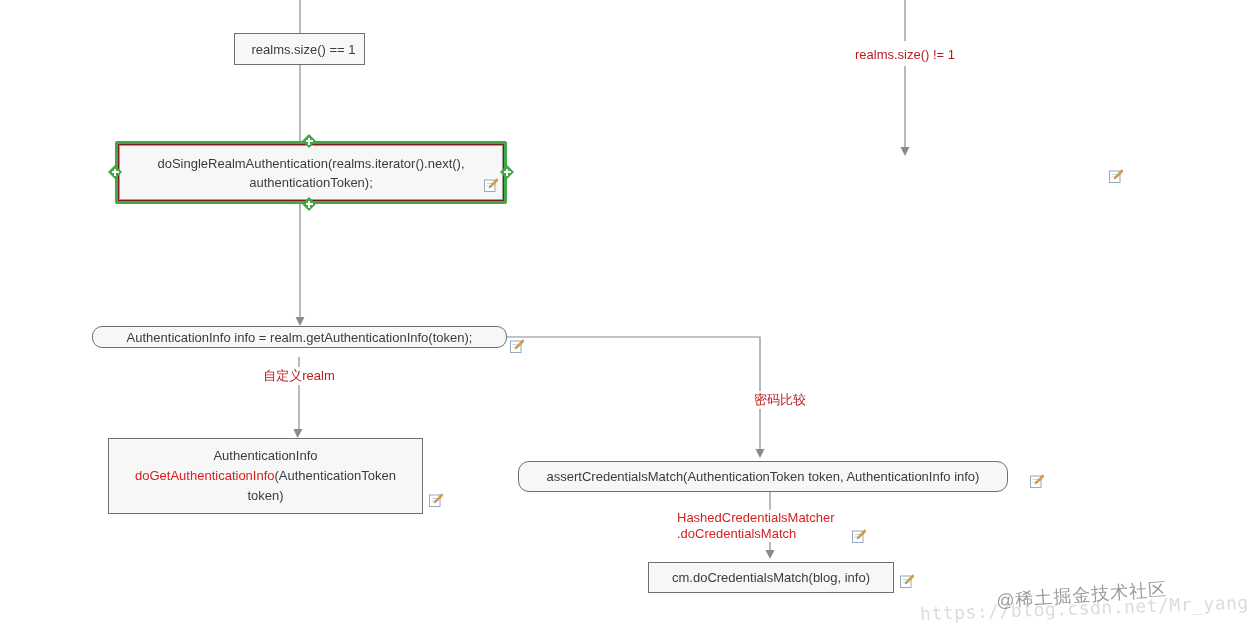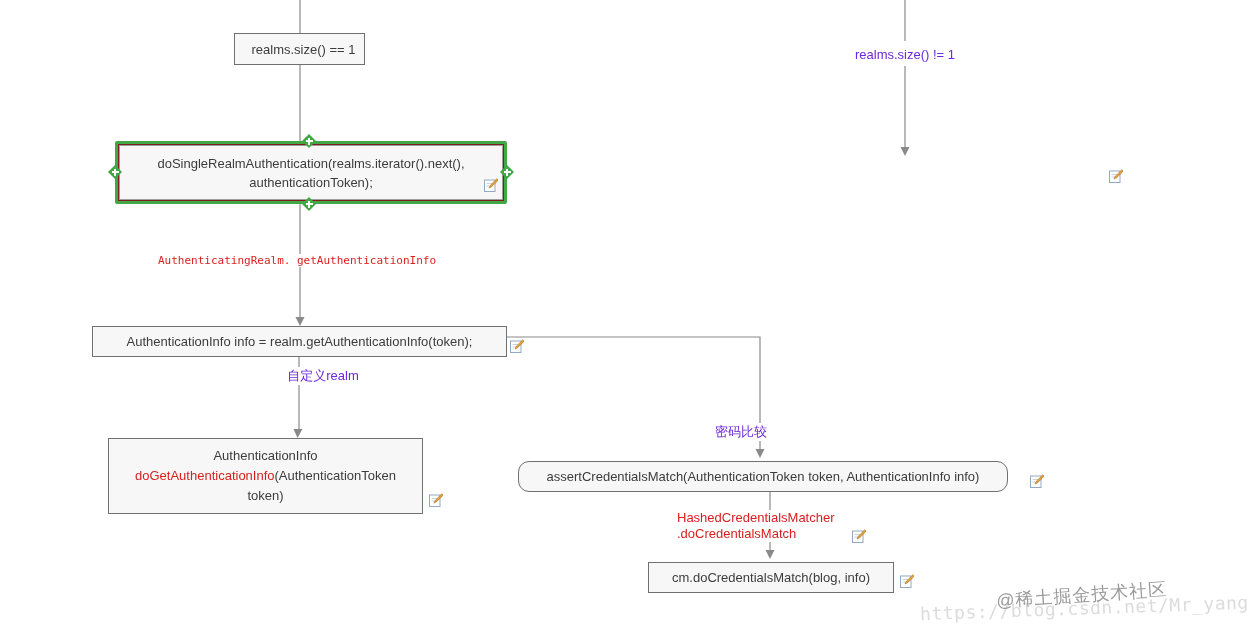--- a/index.html
+++ b/index.html
@@ -20,21 +20,21 @@
   }
   .sel-frame .node{position:absolute;left:1px;top:1px;right:1px;bottom:1px;border:1px solid #9e9e9e;}
   .handle{
     position:absolute;width:14px;height:14px;background:#42a846;
     clip-path:polygon(50% 0,100% 50%,50% 100%,0 50%);
   }
   .handle::before{content:"";position:absolute;left:3.5px;top:6px;width:7px;height:2px;background:#fff;}
   .handle::after{content:"";position:absolute;left:6px;top:3.5px;width:2px;height:7px;background:#fff;}
   .edge-label{
     position:absolute;background:#ffffff;padding:0 3px;white-space:nowrap;
-    font-size:13px;color:#6d28d9;
+    font-size:13px;color:#b91c1c;
   }
   .center-x{transform:translateX(-50%);}
   .red{color:#d91e1e;}
   .mono{font-family:"DejaVu Sans Mono", monospace;}
   .edge-label.red-mono{font-size:11px;}
   .matcher-label{line-height:16px;text-align:left;}
   .edit-icon{position:absolute;width:14px;height:14px;overflow:visible;cursor:pointer;}
   .wm-juejin{
     position:absolute;left:996px;top:583px;font-size:18px;letter-spacing:1px;
     color:#9b9b9b;transform:rotate(-4deg);white-space:nowrap;
@@ -82,35 +82,34 @@
   <span class="handle" style="left:500px;top:165px;"></span>
   <span class="edit-icon" style="left:484px;top:178px;">
     <svg width="14" height="14" viewBox="0 0 14 14">
         <rect x="0.5" y="2" width="10.5" height="11.5" fill="#fff" stroke="#93a9c3"></rect>
         <line x1="2.5" y1="5.5" x2="8" y2="5.5" stroke="#c9d4e0"></line>
         <line x1="2.5" y1="8" x2="8" y2="8" stroke="#c9d4e0"></line>
         <path d="M12.8 0.8 L6.2 7.4 L5 10 L7.6 8.8 L14.2 2.2 Z" fill="#e5a23c" stroke="#a8701f" stroke-width="0.6"></path>
       </svg>
   </span>
 
-  <span class="edge-label red mono red-mono center-x" style="left:297px;top:254px;">AuthenticatingRealm. getAuthenticationInfo</span>
 
-  <div class="node" style="left:92px;top:326px;width:415px;height:31px;">
+  <div class="node" style="left:92px;top:326px;width:415px;height:22px;border-radius:10px;">
     <span>AuthenticationInfo info = realm.getAuthenticationInfo(token);</span>
   </div>
   <span class="edit-icon" style="left:510px;top:339px;">
     <svg width="14" height="14" viewBox="0 0 14 14">
         <rect x="0.5" y="2" width="10.5" height="11.5" fill="#fff" stroke="#93a9c3"></rect>
         <line x1="2.5" y1="5.5" x2="8" y2="5.5" stroke="#c9d4e0"></line>
         <line x1="2.5" y1="8" x2="8" y2="8" stroke="#c9d4e0"></line>
         <path d="M12.8 0.8 L6.2 7.4 L5 10 L7.6 8.8 L14.2 2.2 Z" fill="#e5a23c" stroke="#a8701f" stroke-width="0.6"></path>
       </svg>
   </span>
 
-  <span class="edge-label center-x" style="left:299px;top:367px;margin-left:24px;">自定义realm</span>
+  <span class="edge-label center-x" style="left:299px;top:367px;">自定义realm</span>
 
   <div class="node" style="left:108px;top:438px;width:315px;height:76px;line-height:20px;">
     <span>AuthenticationInfo</span>
     <span><span class="red">doGetAuthenticationInfo</span><span>(AuthenticationToken</span></span>
     <span>token)</span>
   </div>
   <span class="edit-icon" style="left:429px;top:493px;">
     <svg width="14" height="14" viewBox="0 0 14 14">
         <rect x="0.5" y="2" width="10.5" height="11.5" fill="#fff" stroke="#93a9c3"></rect>
         <line x1="2.5" y1="5.5" x2="8" y2="5.5" stroke="#c9d4e0"></line>
@@ -123,21 +122,21 @@
 
   <span class="edit-icon" style="left:1109px;top:169px;">
     <svg width="14" height="14" viewBox="0 0 14 14">
         <rect x="0.5" y="2" width="10.5" height="11.5" fill="#fff" stroke="#93a9c3"></rect>
         <line x1="2.5" y1="5.5" x2="8" y2="5.5" stroke="#c9d4e0"></line>
         <line x1="2.5" y1="8" x2="8" y2="8" stroke="#c9d4e0"></line>
         <path d="M12.8 0.8 L6.2 7.4 L5 10 L7.6 8.8 L14.2 2.2 Z" fill="#e5a23c" stroke="#a8701f" stroke-width="0.6"></path>
       </svg>
   </span>
 
-  <span class="edge-label center-x" style="left:741px;top:391px;margin-top:32px;">密码比较</span>
+  <span class="edge-label center-x" style="left:780px;top:391px;">密码比较</span>
 
   <div class="node" style="left:518px;top:461px;width:490px;height:31px;border-radius:11px;">
     <span>assertCredentialsMatch(AuthenticationToken token, AuthenticationInfo info)</span>
   </div>
   <span class="edit-icon" style="left:1030px;top:474px;">
     <svg width="14" height="14" viewBox="0 0 14 14">
         <rect x="0.5" y="2" width="10.5" height="11.5" fill="#fff" stroke="#93a9c3"></rect>
         <line x1="2.5" y1="5.5" x2="8" y2="5.5" stroke="#c9d4e0"></line>
         <line x1="2.5" y1="8" x2="8" y2="8" stroke="#c9d4e0"></line>
         <path d="M12.8 0.8 L6.2 7.4 L5 10 L7.6 8.8 L14.2 2.2 Z" fill="#e5a23c" stroke="#a8701f" stroke-width="0.6"></path>

